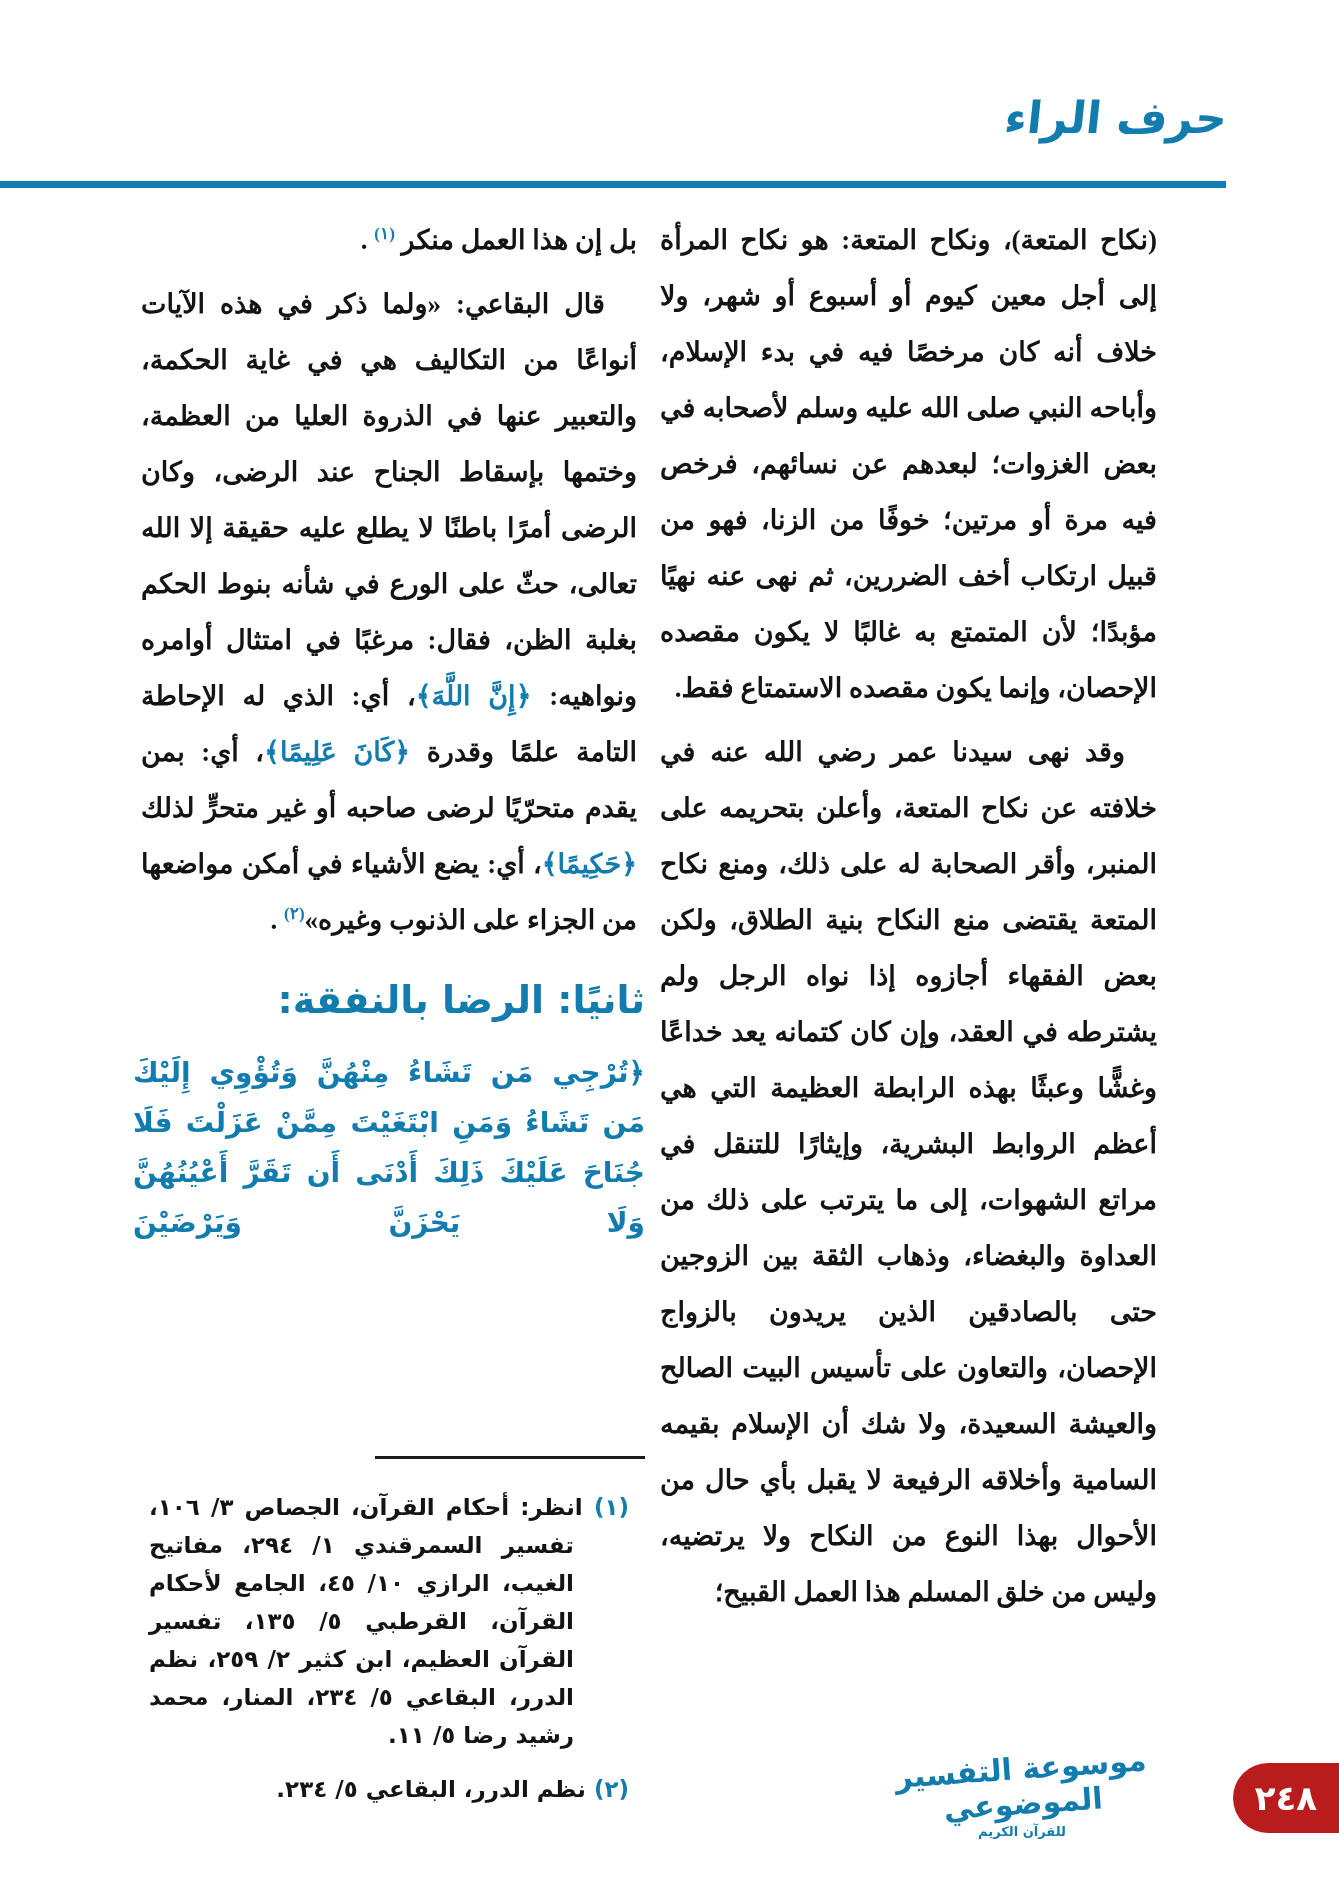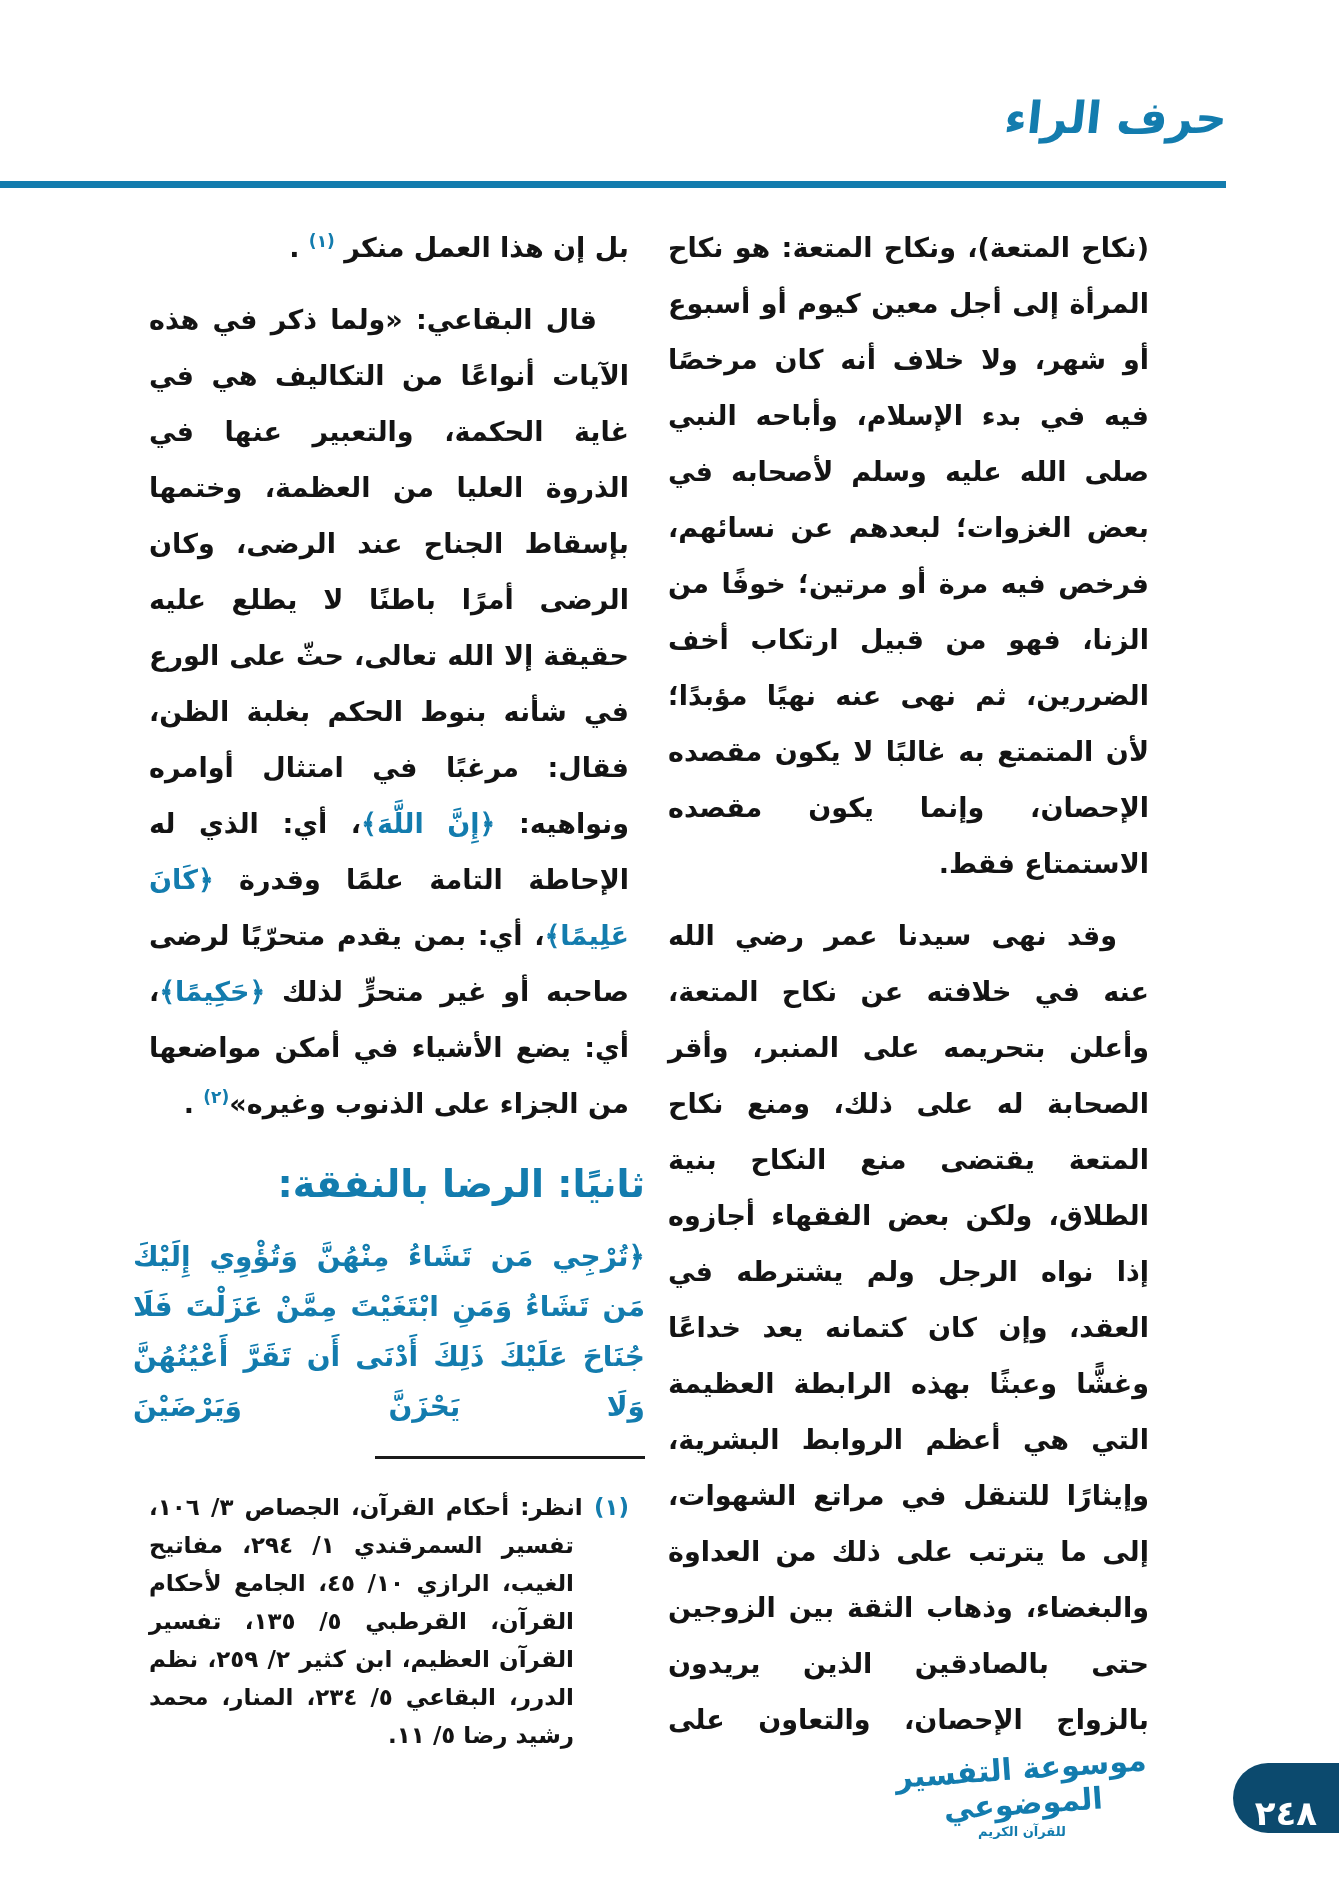--- a/index.html
+++ b/index.html
@@ -19,21 +19,21 @@
     position:absolute;top:181px;left:0;width:1226px;height:7px;background:#137CAE;
   }
 
   
   .col{
     position:absolute;direction:rtl;text-align:justify;
     font-size:27px;line-height:56px;font-weight:700;color:#141414;overflow:hidden;
   }
   .col-right{left:652px;top:204px;width:513px;height:1552px;}
   .col-left{left:133px;top:204px;width:512px;height:1250px;}
-  .col p{margin:16px;padding:0;}
+  .col p{margin:8px;padding:0;font-family:Liberation Serif, serif;}
   .col p.indent{text-indent:32px;}
   .quran{color:#137CAE;}
   sup.fnref{color:#137CAE;font-size:17px;line-height:0;vertical-align:super;font-weight:700;}
   .section-heading{
     color:#137CAE;font-size:38px;font-weight:700;margin:24px 0 20px 0;direction:rtl;
   }
   .verse-block{
     color:#137CAE;font-size:28px;line-height:50px;font-weight:700;
     text-align:justify;text-align-last:justify;direction:rtl;margin-top:6px;
   }
@@ -52,22 +52,22 @@
 
   
   .logo{
     position:absolute;left:872px;top:1752px;width:300px;text-align:center;
     color:#137CAE;direction:rtl;line-height:1.15;
   }
   .logo-line1{font-size:30px;font-weight:700;transform:rotate(-4deg);letter-spacing:-1px;}
   .logo-line2{font-size:13px;font-weight:700;margin-top:4px;}
   .page-pill{
     position:absolute;right:0;top:1763px;width:106px;height:70px;
-    background:#0c4a6e;border-radius:35px 0 0 35px;
-    display:flex;align-items:flex-end;justify-content:center;
+    background:#b91c1c;border-radius:35px 0 0 35px;
+    display:flex;align-items:center;justify-content:center;
   }
   .page-pill span{color:#ffffff;font-size:34px;font-weight:700;direction:rtl;}
 </style>
 </head>
 <body>
 
 <div class="page">
 
   <div class="header-title">حرف الراء</div>
   <div class="header-rule"></div>
@@ -80,20 +80,21 @@
   <div class="col col-left">
       <p><span class="run">بل إن هذا العمل منكر </span><sup class="fnref">(١)</sup><span class="run"> .</span></p>
       <p class="indent"><span class="run">قال البقاعي: «ولما ذكر في هذه الآيات أنواعًا من التكاليف هي في غاية الحكمة، والتعبير عنها في الذروة العليا من العظمة، وختمها بإسقاط الجناح عند الرضى، وكان الرضى أمرًا باطنًا لا يطلع عليه حقيقة إلا الله تعالى، حثّ على الورع في شأنه بنوط الحكم بغلبة الظن، فقال: مرغبًا في امتثال أوامره ونواهيه: </span><span class="quran">﴿إِنَّ اللَّهَ﴾</span><span class="run">، أي: الذي له الإحاطة التامة علمًا وقدرة </span><span class="quran">﴿كَانَ عَلِيمًا﴾</span><span class="run">، أي: بمن يقدم متحرّيًا لرضى صاحبه أو غير متحرٍّ لذلك </span><span class="quran">﴿حَكِيمًا﴾</span><span class="run">، أي: يضع الأشياء في أمكن مواضعها من الجزاء على الذنوب وغيره»</span><sup class="fnref">(٢)</sup><span class="run"> .</span></p>
       <div class="section-heading">ثانيًا: الرضا بالنفقة:</div>
       <div class="verse-block">﴿تُرْجِي مَن تَشَاءُ مِنْهُنَّ وَتُؤْوِي إِلَيْكَ مَن تَشَاءُ وَمَنِ ابْتَغَيْتَ مِمَّنْ عَزَلْتَ فَلَا جُنَاحَ عَلَيْكَ ذَلِكَ أَدْنَى أَن تَقَرَّ أَعْيُنُهُنَّ وَلَا يَحْزَنَّ وَيَرْضَيْنَ</div>
     </div>
 
   <div class="footnote-sep"></div>
   <div class="footnotes">
       <p class="footnote"><span class="fn-marker">(١) </span><span>انظر: أحكام القرآن، الجصاص ٣/ ١٠٦، تفسير السمرقندي ١/ ٢٩٤، مفاتيح الغيب، الرازي ١٠/ ٤٥، الجامع لأحكام القرآن، القرطبي ٥/ ١٣٥، تفسير القرآن العظيم، ابن كثير ٢/ ٢٥٩، نظم الدرر، البقاعي ٥/ ٢٣٤، المنار، محمد رشيد رضا ٥/ ١١.</span></p>
+      <p class="footnote"><span class="fn-marker">(٢) </span><span>نظم الدرر، البقاعي ٥/ ٢٣٤.</span></p>
     </div>
 
   <div class="logo">
     <div class="logo-line1">موسوعة التفسير الموضوعي</div>
     <div class="logo-line2">للقرآن الكريم</div>
   </div>
 
   <div class="page-pill">
     <span>٢٤٨</span>
   </div>

